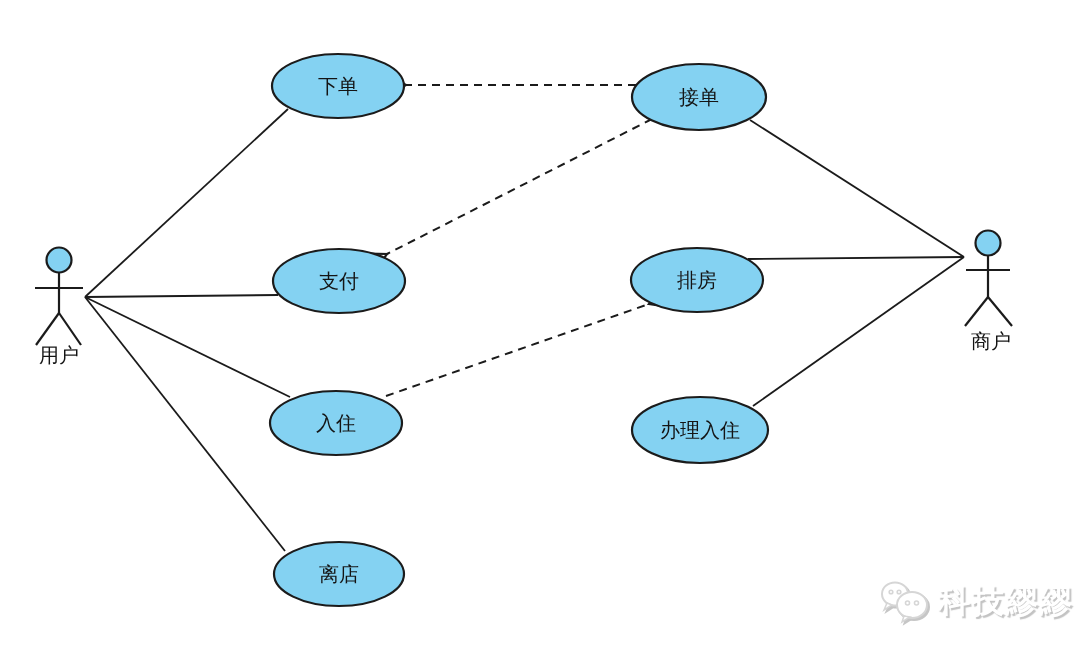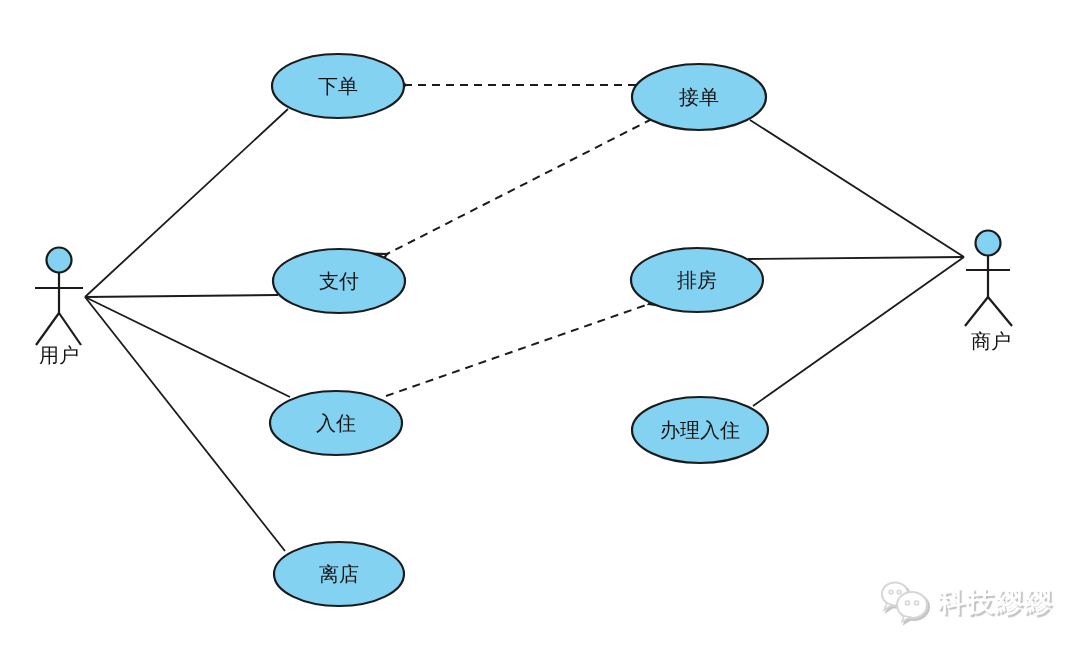--- a/index.html
+++ b/index.html
@@ -14,21 +14,21 @@
   .solid-edge{stroke:#1b1b1b;stroke-width:1.8;}
   .dashed-edge{stroke:#1b1b1b;stroke-width:2;stroke-dasharray:8 6;fill:none;}
   .actor-line{stroke:#1b1b1b;stroke-width:2.2;fill:none;}
   .actor-head{fill:#84d2f2;stroke:#1b1b1b;stroke-width:2.2;}
   .watermark{
     position:absolute;left:879px;top:580px;height:44px;
     display:flex;align-items:center;gap:7px;
   }
   .watermark-icon{filter:drop-shadow(2px 2px 0.6px #c6c6c6);}
   .watermark-text{
-    font-size:27px;font-weight:bold;letter-spacing:2px;color:#ffffff;
+    font-size:32px;font-weight:bold;letter-spacing:2px;color:#ffffff;
     text-shadow:2px 2px 1px #c3c3c3;white-space:nowrap;
   }
 </style>
 </head>
 <body>
 
 <svg class="diagram" width="1080" height="650" viewBox="0 0 1080 650">
   <defs>
     <marker id="arrowOpen" markerUnits="userSpaceOnUse" markerWidth="26" markerHeight="26" viewBox="0 0 26 26" refX="2" refY="13" orient="auto">
       <path d="M19 4 L2 13 L19 22" fill="none" stroke="#1b1b1b" stroke-width="2.2"></path>

